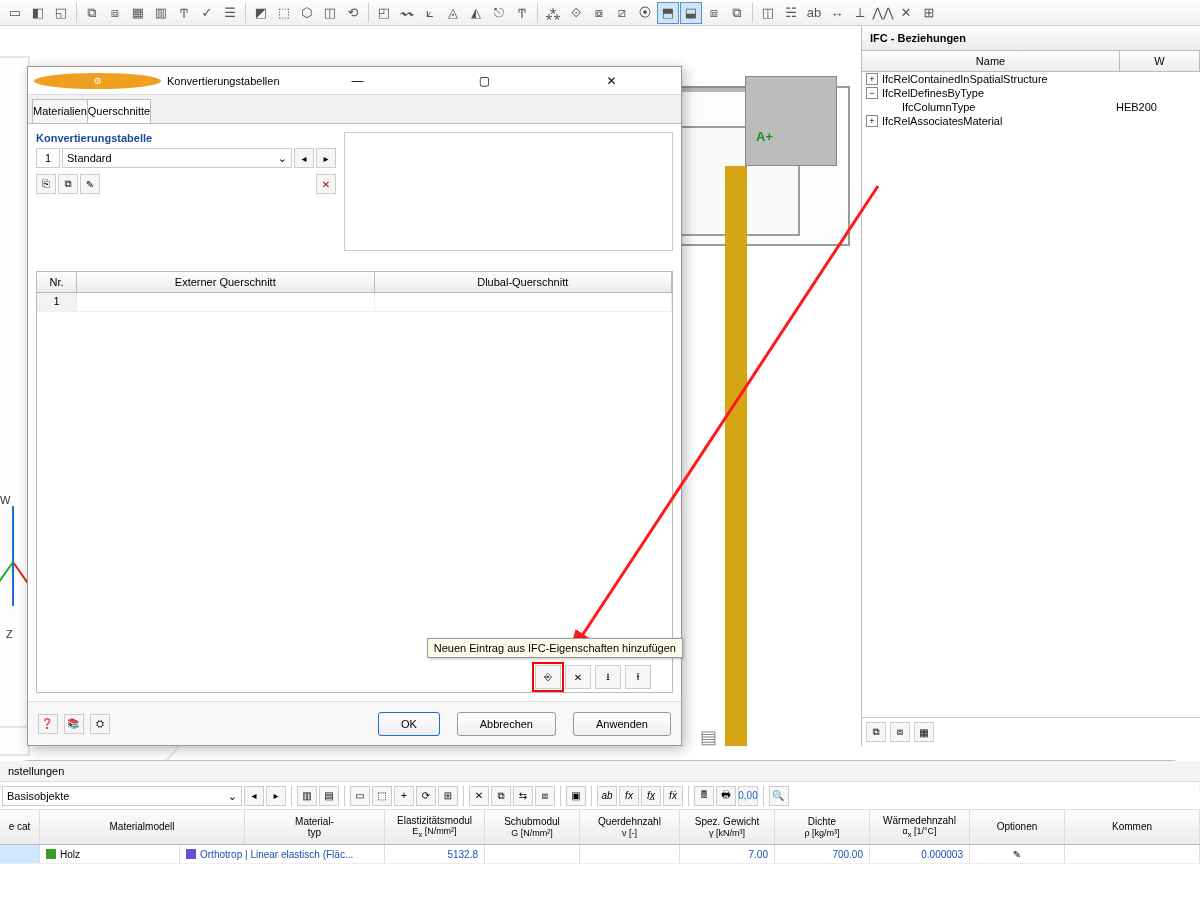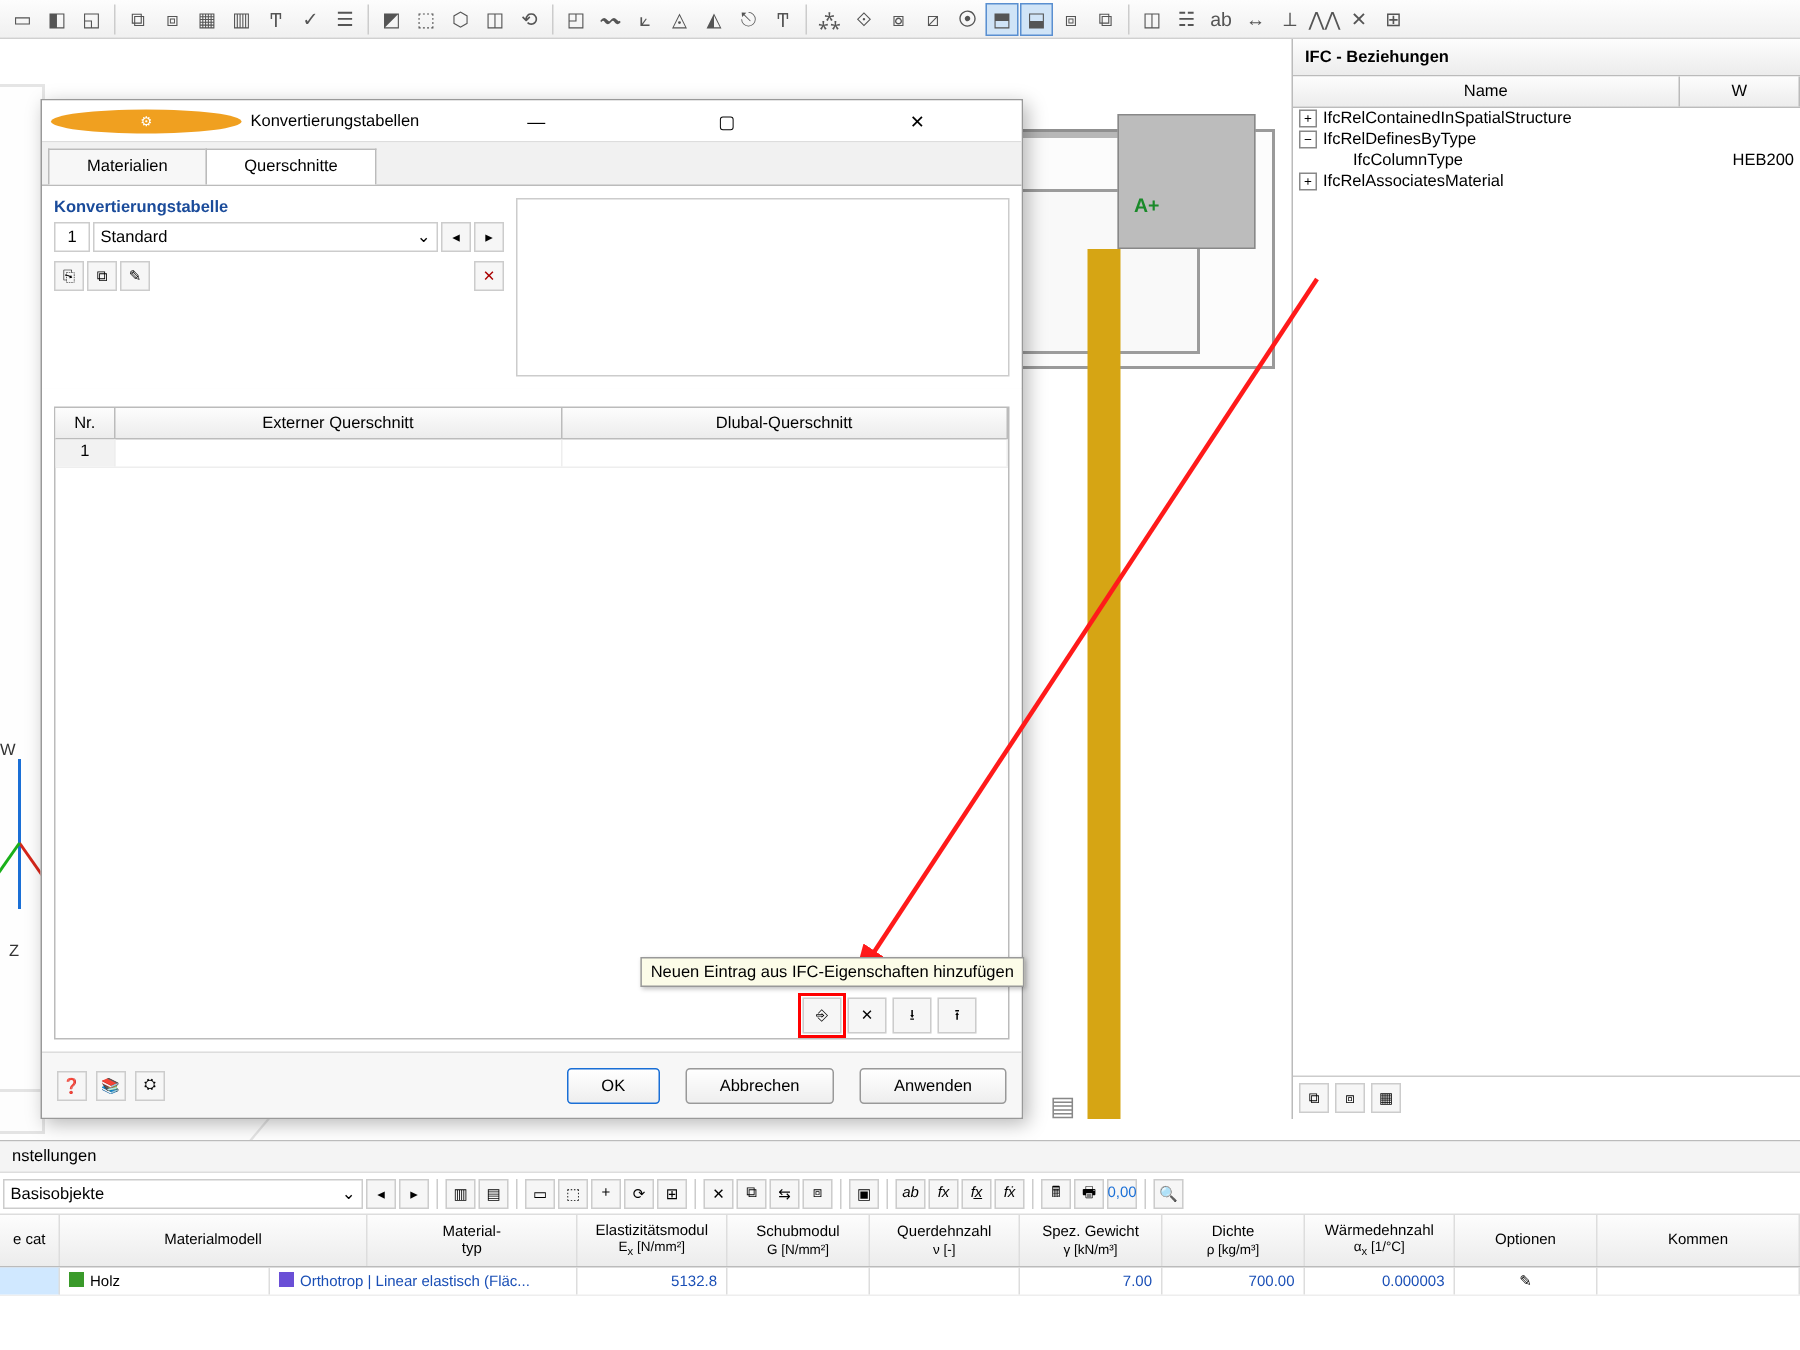--- a/index.html
+++ b/index.html
@@ -32,21 +32,21 @@
   .bg-planes { position: absolute; left: 700px; top: 700px; font-size: 18px; color: #888; }
 
   
   .dialog { position: absolute; left: 27px; top: 40px; width: 655px; height: 680px; background: #f8f8f8; border: 1px solid #999; box-shadow: 3px 3px 12px rgba(0,0,0,0.28); display: flex; flex-direction: column; }
   .dialog-title { height: 28px; display: flex; align-items: center; padding: 0 6px; background: #fff; border-bottom: 1px solid #ddd; }
   .dialog-title .dicon { width: 16px; height: 16px; border-radius: 50%; background: #f0a020; margin-right: 6px; display:flex;align-items:center;justify-content:center;font-size:9px;color:#fff; }
   .dialog-title span { flex: 1; }
   .dlg-ctrl { width: 36px; height: 24px; display: flex; align-items: center; justify-content: center; font-size: 12px; }
 
   .tabs { display: flex; border-bottom: 1px solid #bbb; background: #f1f1f1; padding-top:4px; padding-left:4px; }
-  .tab { padding: 5px 25px 6px; border: 1px solid #bbb; border-bottom: none; background: #f7f7f7; margin-right: -1px; }
+  .tab { padding: 5px 0 6px; border: 1px solid #bbb; border-bottom: none; background: #f7f7f7; margin-right: -1px; }
   .tab.active { background: #fff; position: relative; z-index: 1; }
 
   .dialog-body { flex: 1; background: #fff; padding: 8px; display: flex; gap: 8px; }
   .dlg-left { width: 300px; display: flex; flex-direction: column; }
   .dlg-right { flex: 1; border: 1px solid #ccc; }
   .section-title { font-size: 11px; color: #1a4b9a; font-weight: 600; margin-bottom: 4px; }
   .dropdown-row { display: flex; align-items: center; gap: 2px; }
   .dropdown-row .num { width: 24px; text-align: center; border: 1px solid #ccc; height: 20px; line-height: 18px; }
   .dropdown-row .sel { flex: 1; border: 1px solid #ccc; height: 20px; line-height: 18px; padding-left: 4px; position: relative; }
   .dropdown-row .sel::after { content: "⌄"; position: absolute; right: 4px; top: 0; }
@@ -80,28 +80,28 @@
   
   .ifc-title { padding: 6px 8px; font-weight: 600; background: linear-gradient(#fdfdfd,#ececec); border-bottom: 1px solid #bbb; }
   .ifc-head { display: flex; background: linear-gradient(#fdfdfd,#ececec); border-bottom: 1px solid #bbb; }
   .ifc-head div { padding: 4px 8px; border-right: 1px solid #bbb; }
   .ifc-name { flex: 1; text-align: center; }
   .ifc-val { width: 80px; text-align:center; border-right:none; }
   .ifc-row { display: flex; align-items: center; padding: 1px 4px; }
   .ifc-row .exp { width: 12px; height: 12px; border: 1px solid #888; display: flex; align-items: center; justify-content: center; font-size: 9px; margin-right: 4px; line-height:1; }
   .ifc-row .indent { width: 18px; }
   .ifc-row .lbl { flex: 1; }
-  .ifc-row .val { width: 80px; text-align: right; }
+  .ifc-row .val { width: 80px; }
   .ifc-btm { margin-top: auto; display: flex; gap: 4px; padding: 4px; border-top: 1px solid #ccc; }
 
   
   .annotation-line { position: absolute; z-index: 40; pointer-events: none; }
 
   
-  .settings-panel { position: absolute; left: 0; top: 760px; right: 0; height: 140px; display: flex; flex-direction: column; border-top: 1px solid #bbb; background: #fff; }
+  .settings-panel { position: absolute; left: 0; top: 760px; right: 0; height: 140px; display: flex; flex-direction: column; border-top: 1px solid #bbb; background: #fff; border-radius: 31px; }
   .settings-title { padding: 4px 8px; background: #f4f4f4; border-bottom: 1px solid #ddd; }
   .settings-toolbar { display: flex; align-items: center; gap: 2px; height: 28px; padding-left: 2px; border-bottom: 1px solid #ddd; }
   .settings-toolbar .sel { width: 240px; border: 1px solid #ccc; height: 20px; line-height:18px; padding-left:4px; position:relative; }
   .settings-toolbar .sel::after{content:"⌄";position:absolute;right:4px;top:0;}
   .mat-th, .mat-td { border-right: 1px solid #ddd; padding: 2px 6px; font-size: 10px; }
   .mat-head { display: flex; background: linear-gradient(#fdfdfd,#ececec); border-bottom: 1px solid #bbb; }
   .mat-head .mat-th { text-align: center; line-height: 1.15; display:flex;flex-direction:column;justify-content:center; height:34px; }
   .mat-row { display: flex; border-bottom: 1px solid #eee; }
   .mat-row .mat-td { height: 18px; line-height:16px; }
   .c-id { width: 40px; } .c-typ { width: 140px; } .c-mod { width: 205px; } .c-e { width: 100px; text-align:right; }

